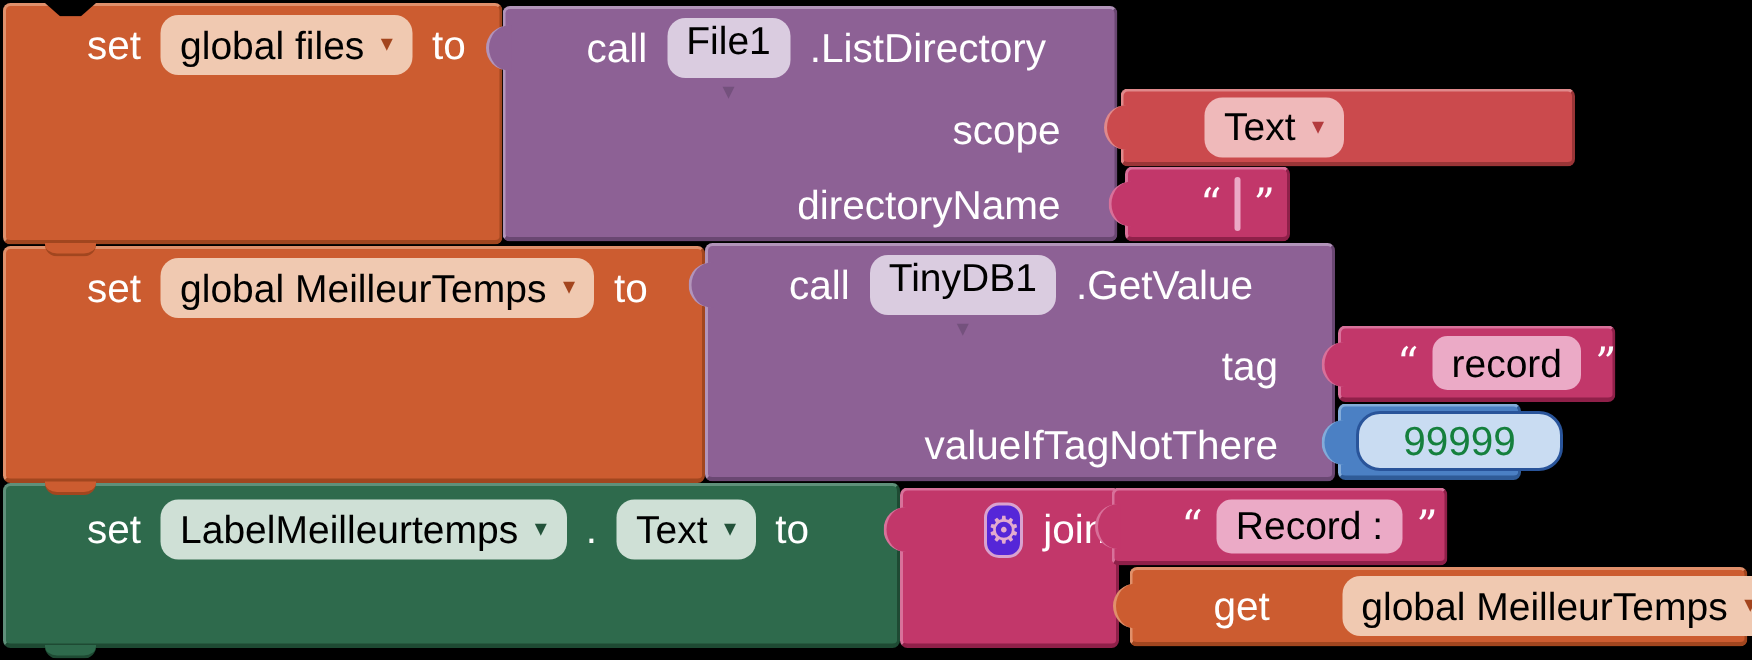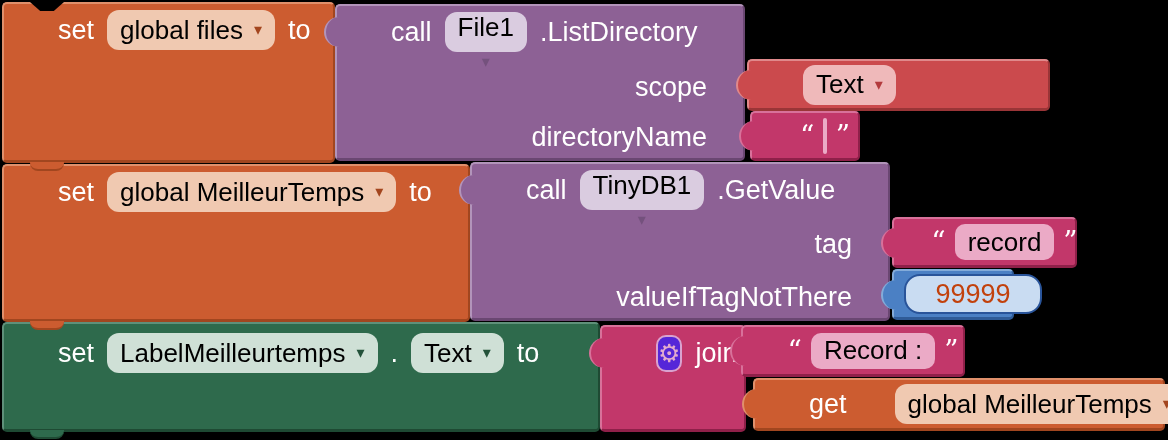--- a/index.html
+++ b/index.html
@@ -30,21 +30,21 @@
   .p-label{position:absolute;right:36px;height:52px;display:flex;align-items:center;color:#fff;}
   .plug{position:absolute;left:-13px;width:15px;height:30px;border-radius:16px 0 0 16px;}
   .plug-purple{background:#8D6195;border-left:2px solid #B294BA;}
   .plug-red{background:#CB4A4D;border-left:2px solid #E0898B;}
   .plug-magenta{background:#C2376A;border-left:2px solid #D8719A;}
   .plug-blue{background:#4B80C4;border-left:2px solid #83ABD9;}
   .plug-orange{background:#CC5C30;border-left:2px solid #E0906B;}
   .quote{font-family:"DejaVu Serif",serif;font-size:28px;color:#fff;line-height:1;}
   .strfield-empty{width:34px;height:36px;border-radius:10px;background:#EBAAC6;}
   .numfield{background:#C9DCF2;border:2px solid #29549A;border-radius:16px;height:36px;
-            display:inline-flex;align-items:center;padding:0 29px;color:#c2410c;font-size:27px;}
+            display:inline-flex;align-items:center;padding:0 29px;color:#15803d;font-size:27px;}
   .gear{width:37px;height:37px;border-radius:10px;background:#5526D8;border:2px solid #D9A2CF;
         display:flex;align-items:center;justify-content:center;color:#E3ABCE;font-size:25px;
         font-family:"DejaVu Sans",sans-serif;box-sizing:border-box;}
   .notch{position:absolute;background:#000;clip-path:polygon(0 0,100% 0,70% 100%,30% 100%);}
   .tab{position:absolute;width:34px;height:9px;border-radius:0 0 8px 8px;}
   .tab-orange{background:#CC5C30;border-bottom:2px solid #A1461F;box-sizing:border-box;}
   .tab-green{background:#2E6A4C;border-bottom:2px solid #1E4A33;box-sizing:border-box;}
 </style>
 </head>
 <body>

